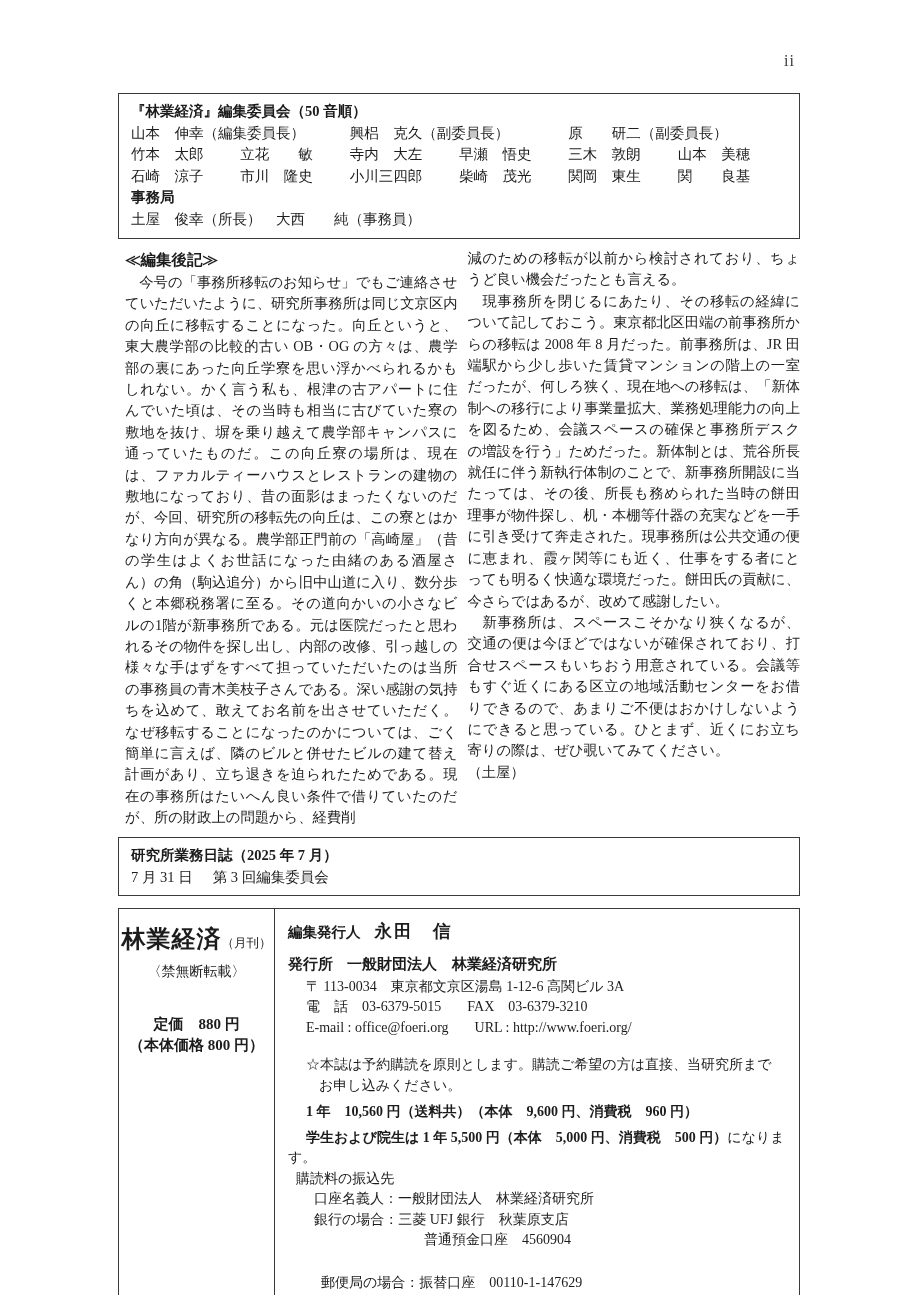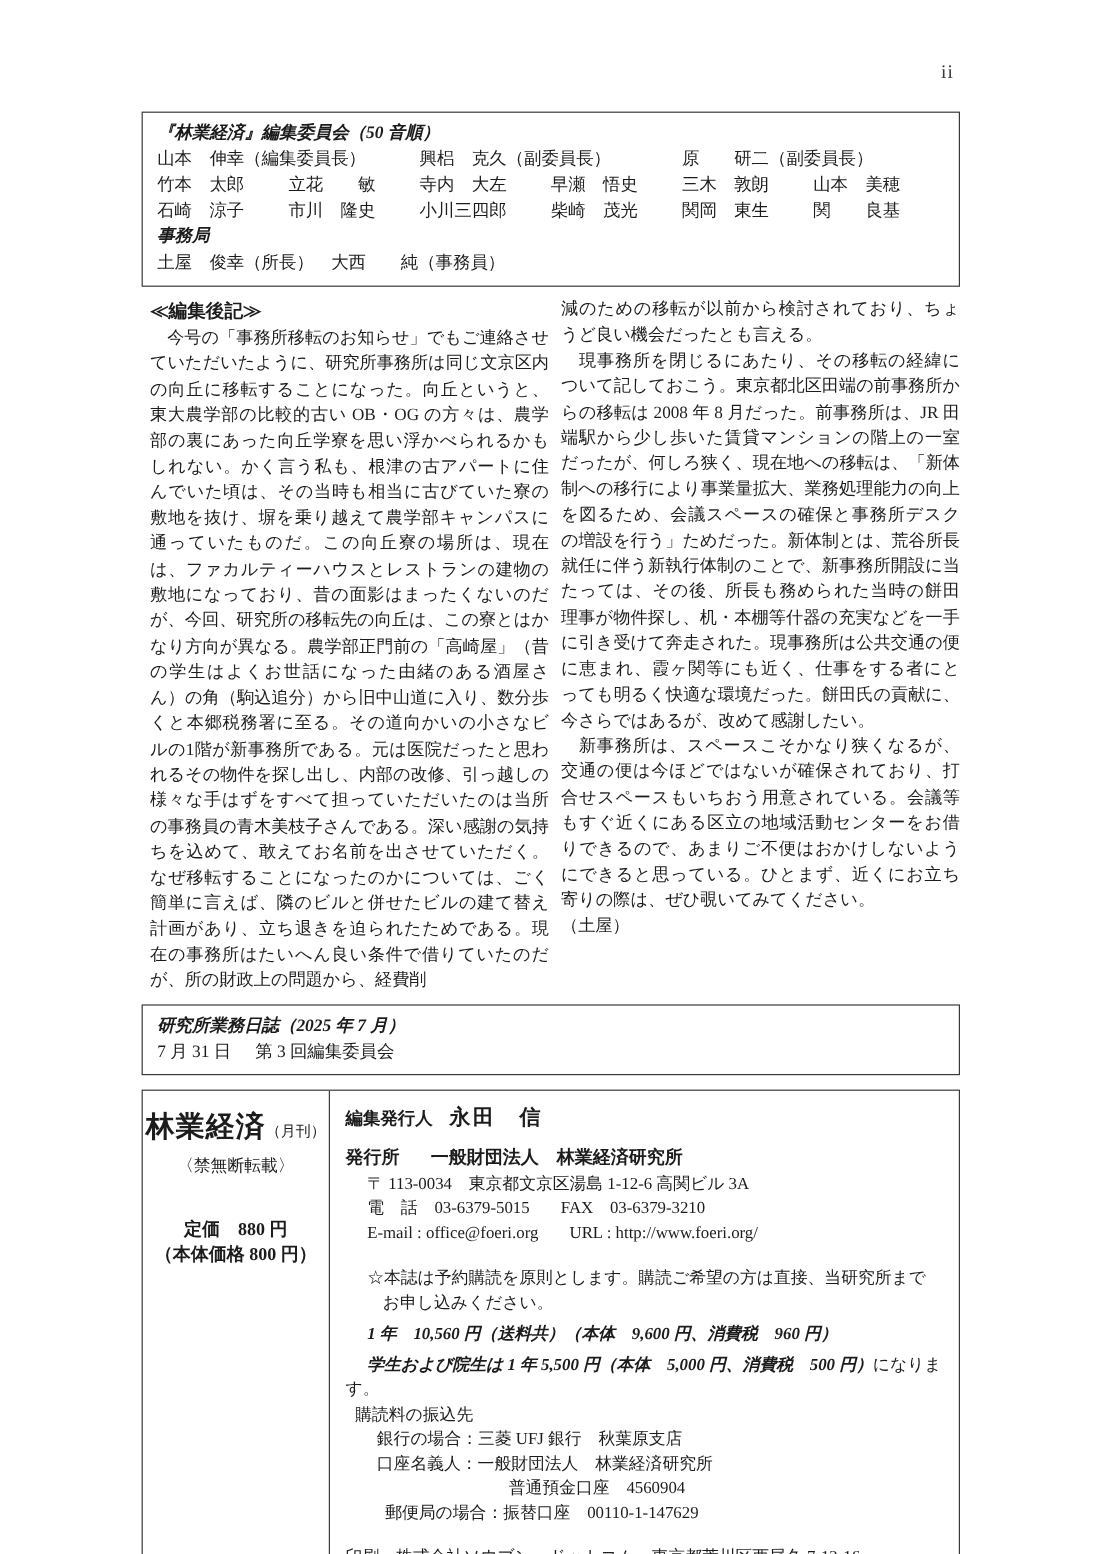--- a/index.html
+++ b/index.html
@@ -16,21 +16,21 @@
     top: 52px; right: 122px;
     font-size: 16px;
     color: #3a3a3a;
     letter-spacing: 1px;
   }
   .content {
     position: absolute;
     left: 118px; top: 0;
     width: 682px;
   }
-  .bold { font-weight: bold; font-style: italic; }
+  .bold { font-weight: bold; }
 
   
   .committee-box {
     margin-top: 93px;
     border: 1.5px solid #3a3a3a;
     padding: 7px 12px 8px 12px;
     font-size: 14.5px;
     line-height: 21.5px;
   }
   .c-grid {
@@ -104,34 +104,34 @@
   .j-title { font-size: 24px; font-weight: bold; letter-spacing: 1px; }
   .j-freq { font-size: 12.5px; font-weight: normal; letter-spacing: 0; }
   .j-norepro { font-size: 14px; margin-top: 8px; }
   .j-price { font-size: 15px; font-weight: bold; margin-top: 34px; }
   .j-price-base { font-size: 15px; font-weight: bold; margin-top: 2px; }
 
   .editor-line { margin-bottom: 11px; }
   .editor-label { font-weight: bold; font-size: 14.5px; margin-right: 14px; }
   .editor-name { font-weight: bold; font-size: 17.5px; letter-spacing: 2px; }
   .publisher-line { font-weight: bold; font-size: 15px; margin-bottom: 2px; }
-  .publisher-name { margin-left: 26px; text-align: right; }
+  .publisher-name { margin-left: 14px; text-align: right; }
 
   .ind   { padding-left: 18px; }
   .sp2   { margin-left: 26px; }
   .star  {
     padding-left: 31px;
     text-indent: -13px;
     margin-top: 17px;
   }
   .price-year    { margin-top: 6px; }
   .price-student { text-indent: 18px; margin-top: 5px; }
   .ind8   { padding-left: 8px; }
   .ind26  { padding-left: 26px; }
-  .ind33  { padding-left: 33px; }
+  .ind33  { padding-left: 33px; margin-top: 22px; }
   .ind136 { padding-left: 136px; }
   .printer-line { margin-top: 17px; }
 </style>
 </head>
 <body>
 
 <div class="page-number">ii</div>
 
 <div class="content">
 
@@ -195,21 +195,21 @@
     <div class="colophon-right">
       <p class="editor-line"><span class="editor-label">編集発行人</span><span class="editor-name">永田　信</span></p>
       <p class="publisher-line"><span>発行所</span><span class="publisher-name">一般財団法人　林業経済研究所</span></p>
       <p class="ind">〒 113-0034　東京都文京区湯島 1-12-6 高関ビル 3A</p>
       <p class="ind"><span>電　話　03-6379-5015</span><span class="sp2">FAX　03-6379-3210</span></p>
       <p class="ind"><span>E-mail : office@foeri.org</span><span class="sp2">URL : http://www.foeri.org/</span></p>
       <p class="star">☆本誌は予約購読を原則とします。購読ご希望の方は直接、当研究所までお申し込みください。</p>
       <p class="ind bold price-year">1 年　10,560 円（送料共）（本体　9,600 円、消費税　960 円）</p>
       <p class="price-student"><span class="bold">学生および院生は 1 年 5,500 円（本体　5,000 円、消費税　500 円）</span><span>になります。</span></p>
       <p class="ind8">購読料の振込先</p>
+      <p class="ind26">口座名義人：一般財団法人　林業経済研究所</p>
       <p class="ind26">銀行の場合：三菱 UFJ 銀行　秋葉原支店</p>
-      <p class="ind26">口座名義人：一般財団法人　林業経済研究所</p>
       <p class="ind136">普通預金口座　4560904</p>
       <p class="ind33">郵便局の場合：振替口座　00110-1-147629</p>
       <p class="printer-line">印刷　株式会社ソウブン・ドットコム　東京都荒川区西尾久 7-12-16</p>
     </div>
   </div>
 
 </div>
 
 </body></html>

